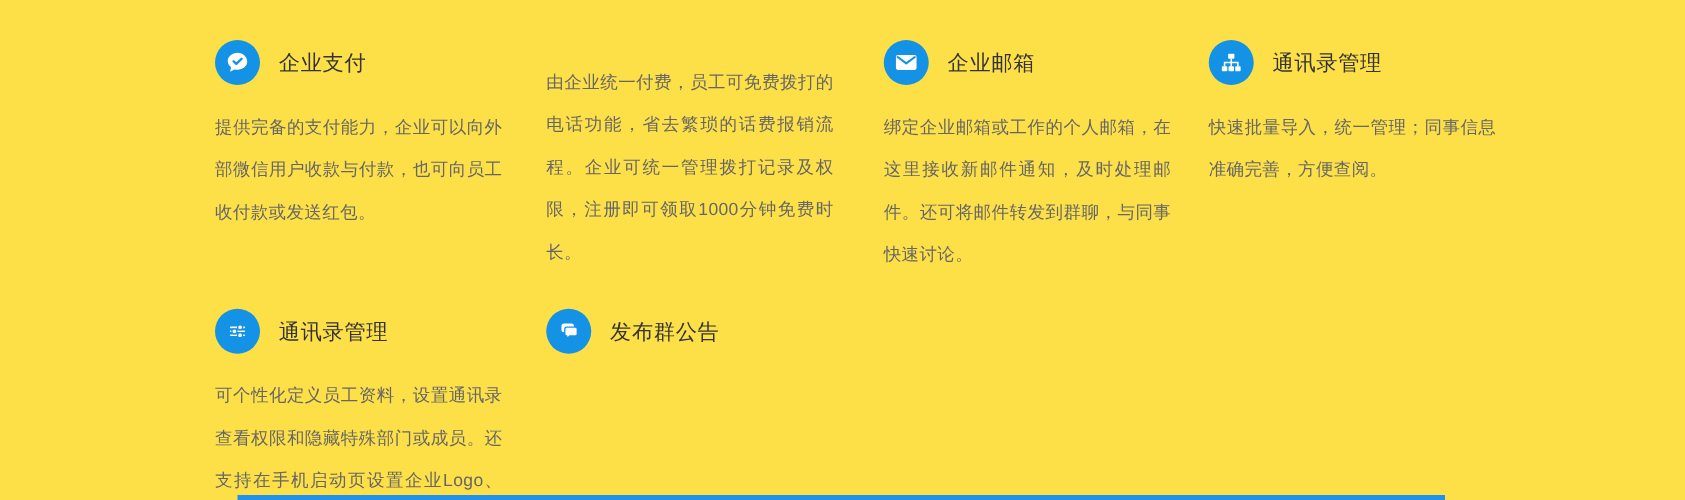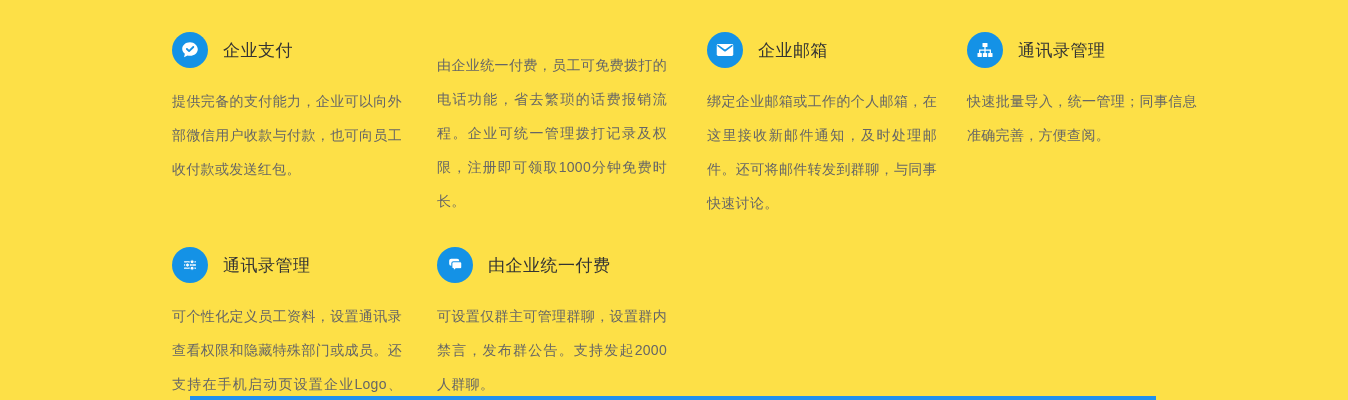--- a/index.html
+++ b/index.html
@@ -141,21 +141,20 @@
     </div>
 
     <div class="feature-card">
       <div class="card-header">
         <span class="icon-circle">
           <svg viewBox="0 0 24 24" width="20" height="20">
             <rect x="5" y="4.5" width="12" height="8.5" rx="2.4" fill="#ffffff"></rect>
             <path d="M10.2 8h8c1.1 0 2 .9 2 2v4.6c0 1.1-.9 2-2 2h-5.3L9.6 19.6l.6-3h-.0c-1.1 0-2-.9-2-2V10c0-1.1.9-2 2-2z" fill="#ffffff" stroke="#1492e6" stroke-width="1.3" stroke-linejoin="round"></path>
           </svg>
         </span>
-        <span class="card-title">由企业统一付费</span>
+        <span class="card-title">发布群公告</span>
       </div>
-      <p class="card-desc">可设置仅群主可管理群聊，设置群内禁言，发布群公告。支持发起2000人群聊。</p>
     </div>
 
   </div>
 
   <div class="bottom-bar"></div>
 </div>
 
 </body></html>

